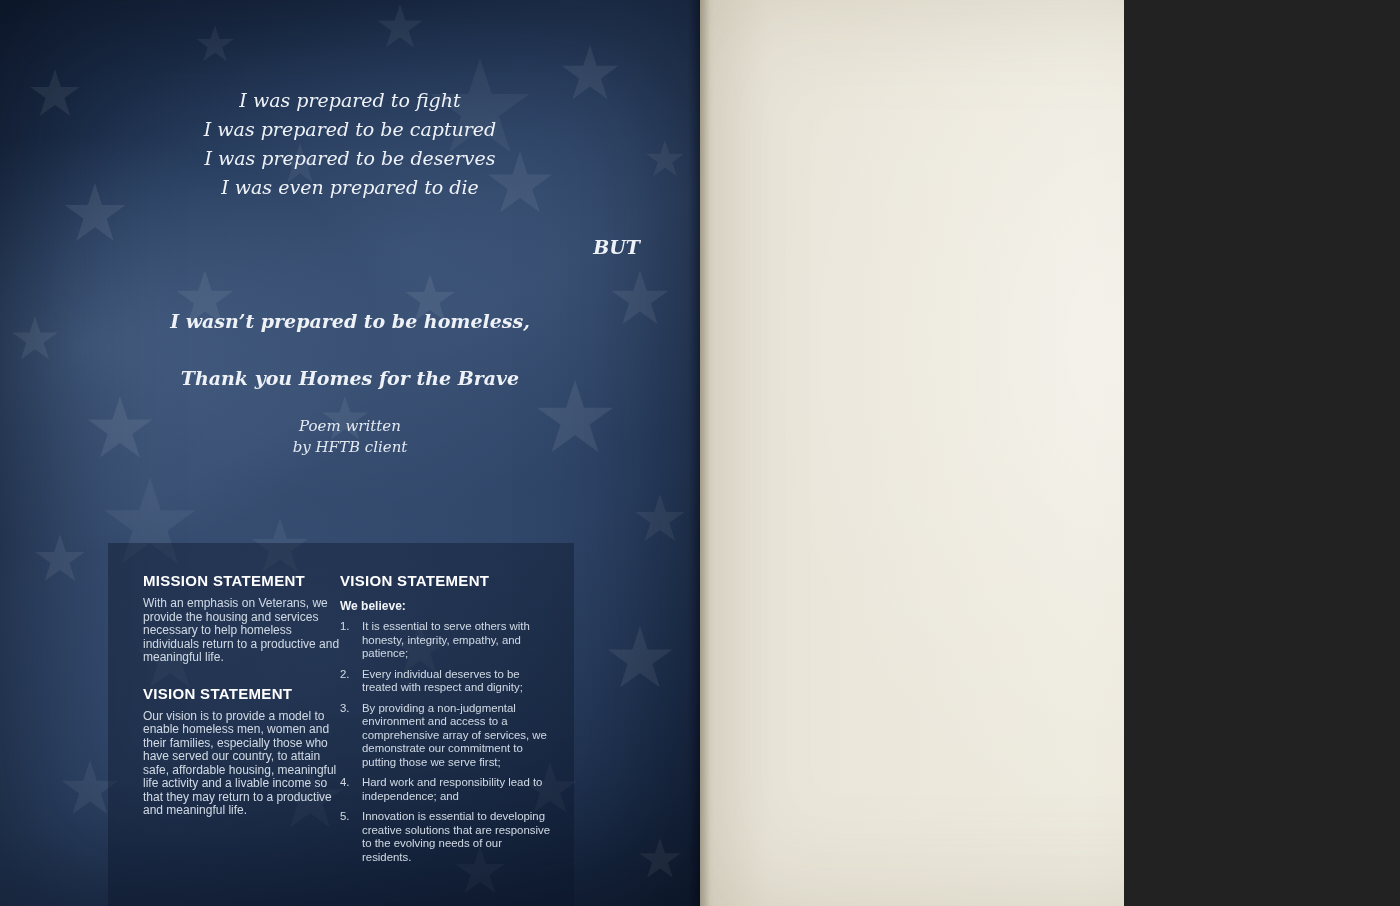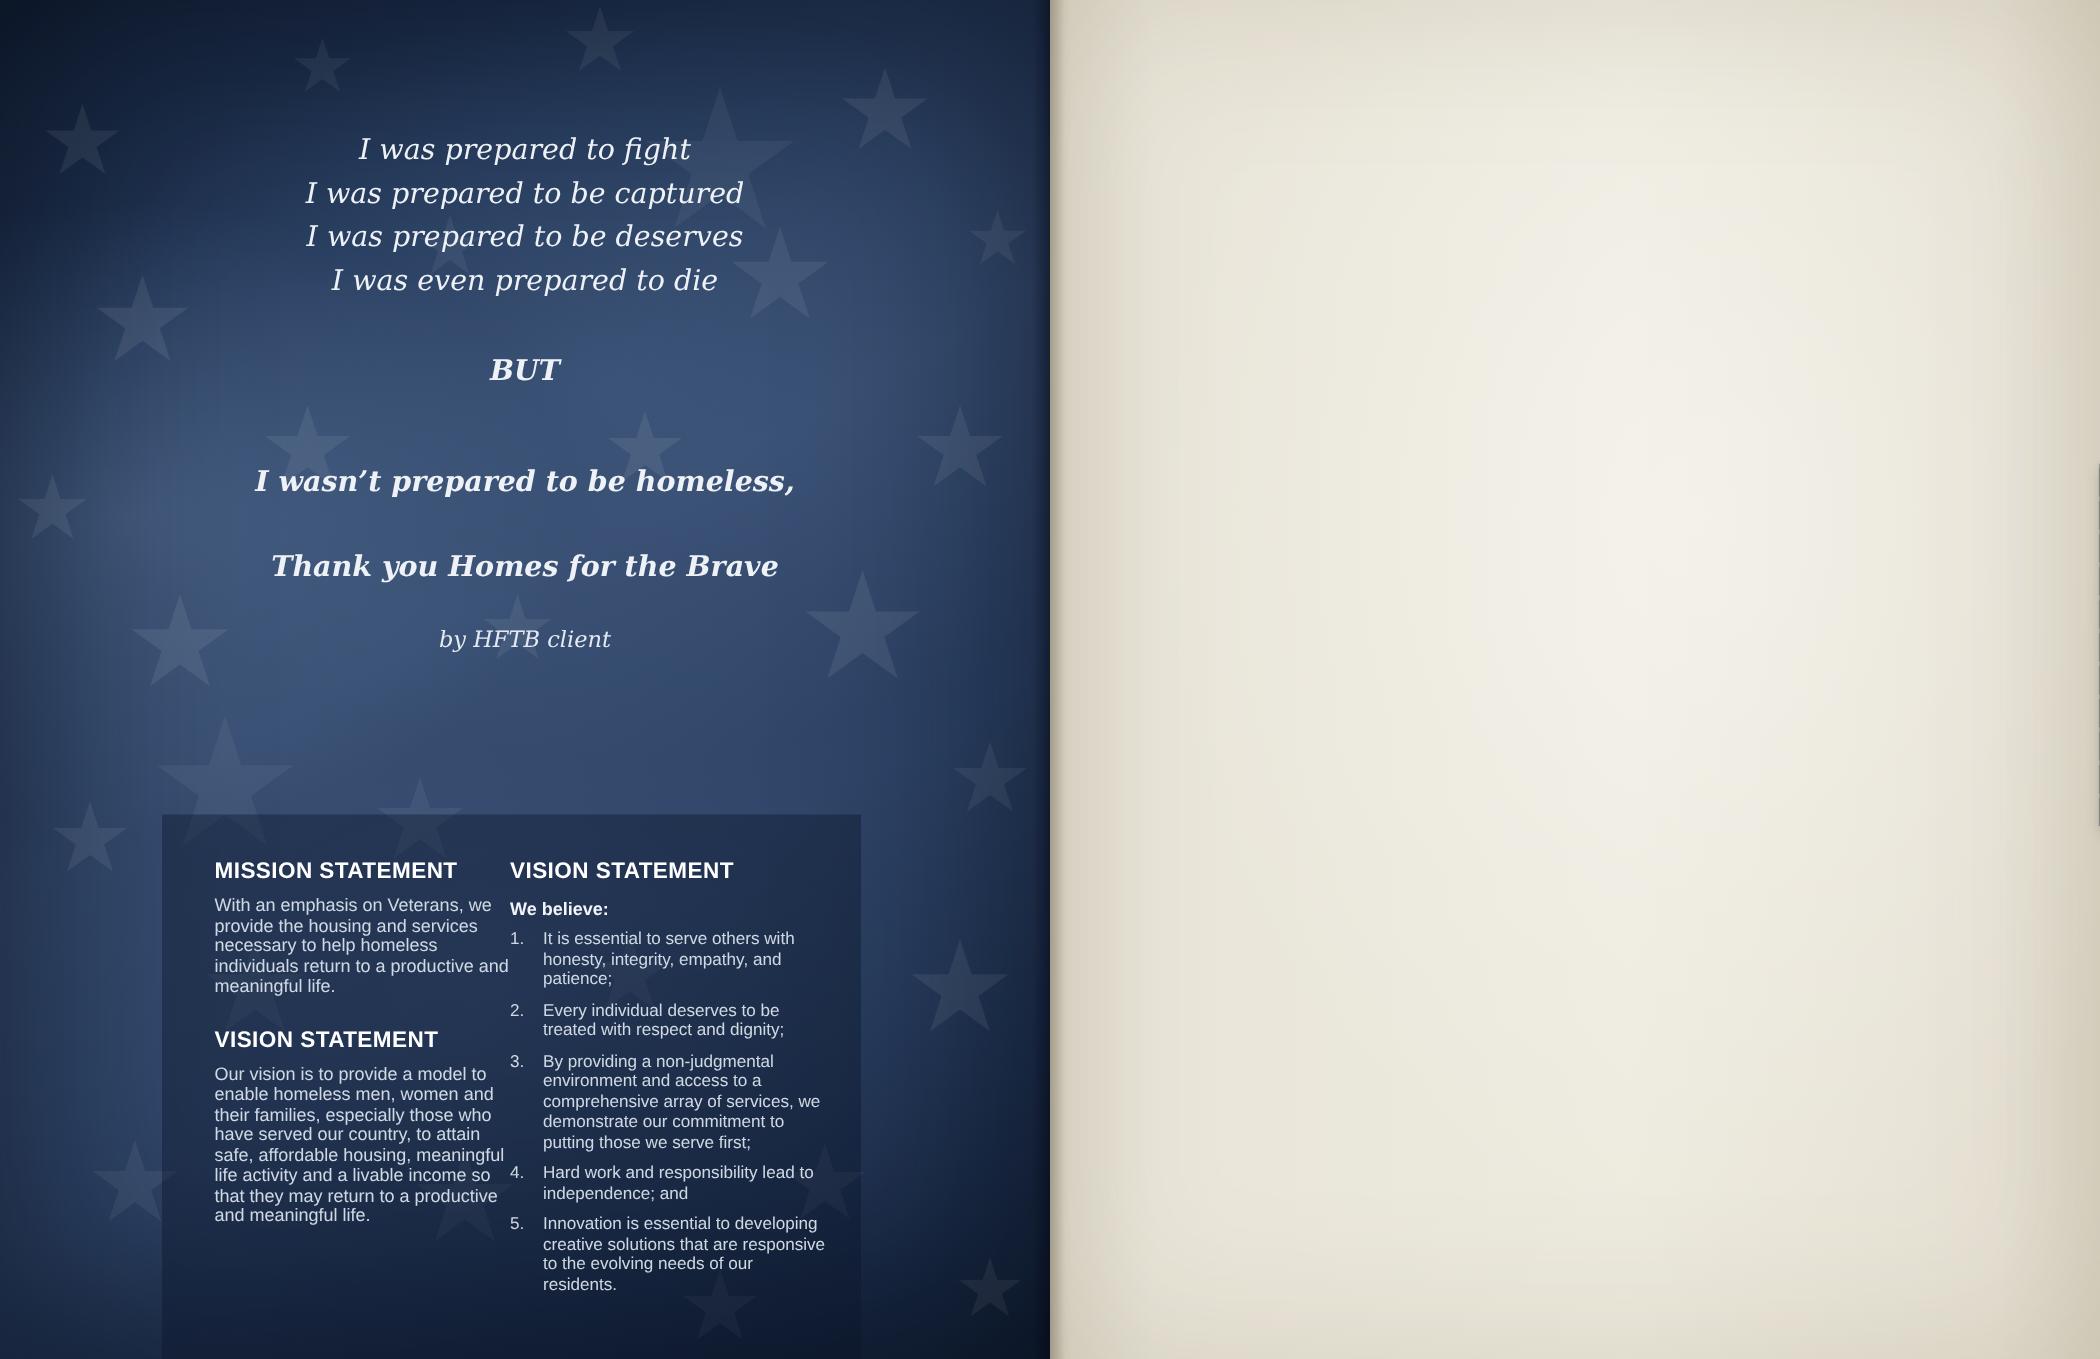--- a/index.html
+++ b/index.html
@@ -1,34 +1,34 @@
 <!DOCTYPE html>
 <html><head>
 <meta charset="utf-8">
 <style>
   html,body{margin:0;padding:0;background:#222;}
-  .spread{position:relative;width:1400px;height:906px;overflow:hidden;
+  .spread{position:relative;width:1124px;height:906px;overflow:hidden;
           font-family:"Liberation Sans",sans-serif;}
 
   
   .page-left{position:absolute;left:0;top:0;width:700px;height:906px;
     background:
       radial-gradient(ellipse 420px 300px at 12% 38%, rgba(128,158,198,.30), rgba(128,158,198,0) 70%),
       radial-gradient(ellipse 520px 360px at 58% 28%, rgba(106,138,178,.22), rgba(106,138,178,0) 70%),
       radial-gradient(ellipse 620px 420px at 45% 72%, rgba(92,122,162,.20), rgba(92,122,162,0) 70%),
       linear-gradient(150deg,#15233b 0%,#24395a 22%,#33496c 45%,#2c4265 65%,#1d2f4d 85%,#142239 100%);
     box-shadow:inset 0 0 140px 20px rgba(4,9,20,.55);}
   .page-left::after{content:"";position:absolute;right:0;top:0;width:12px;height:100%;
     background:linear-gradient(90deg,rgba(0,0,12,0),rgba(0,0,12,.38));}
   .stars{position:absolute;left:0;top:0;width:700px;height:906px;display:block;}
 
   .poem{position:absolute;left:60px;top:86px;width:580px;text-align:center;
     color:#eef2f7;font-family:"DejaVu Serif",serif;font-style:italic;}
   .poem-line{font-size:19px;line-height:29px;}
-  .poem-but{font-size:19px;line-height:29px;font-weight:bold;margin-top:31px;}
+  .poem-but{font-size:19px;line-height:29px;font-weight:bold;margin-top:31px;text-align:right;}
   .poem-bold{font-weight:bold;}
   .poem-bold-group{margin-top:45px;}
   .poem-thanks{font-size:19px;line-height:29px;font-weight:bold;margin-top:28px;}
   .poem-credit{margin-top:23px;font-size:15px;line-height:21px;color:#e4eaf2;}
 
   .panel{position:absolute;left:108px;top:543px;width:466px;height:363px;
     background:rgba(11,21,39,.40);}
   .panel .col{position:absolute;top:29px;}
   .col-mission{left:35px;width:200px;}
   .col-values{left:232px;width:212px;}
@@ -99,20 +99,21 @@
       <div class="poem-line">I was prepared to fight</div>
       <div class="poem-line">I was prepared to be captured</div>
       <div class="poem-line">I was prepared to be deserves</div>
       <div class="poem-line">I was even prepared to die</div>
       <div class="poem-but">BUT</div>
       <div class="poem-bold-group">
         <div class="poem-line poem-bold">I wasn’t prepared to be homeless,</div>
       </div>
       <div class="poem-thanks">Thank you Homes for the Brave</div>
       <div class="poem-credit">
+        <div>Poem written</div>
         <div>by HFTB client</div>
       </div>
     </div>
 
     <div class="panel">
       <div class="col col-mission">
         <h3 class="stmt-heading">MISSION STATEMENT</h3>
         <p class="stmt-body">With an emphasis on Veterans, we provide the housing and services necessary to help homeless individuals return to a productive and meaningful life.</p>
         <h3 class="stmt-heading mt">VISION STATEMENT</h3>
         <p class="stmt-body">Our vision is to provide a model to enable homeless men, women and their families, especially those who have served our country, to attain safe, affordable housing, meaningful life activity and a livable income so that they may return to a productive and meaningful life.</p>

